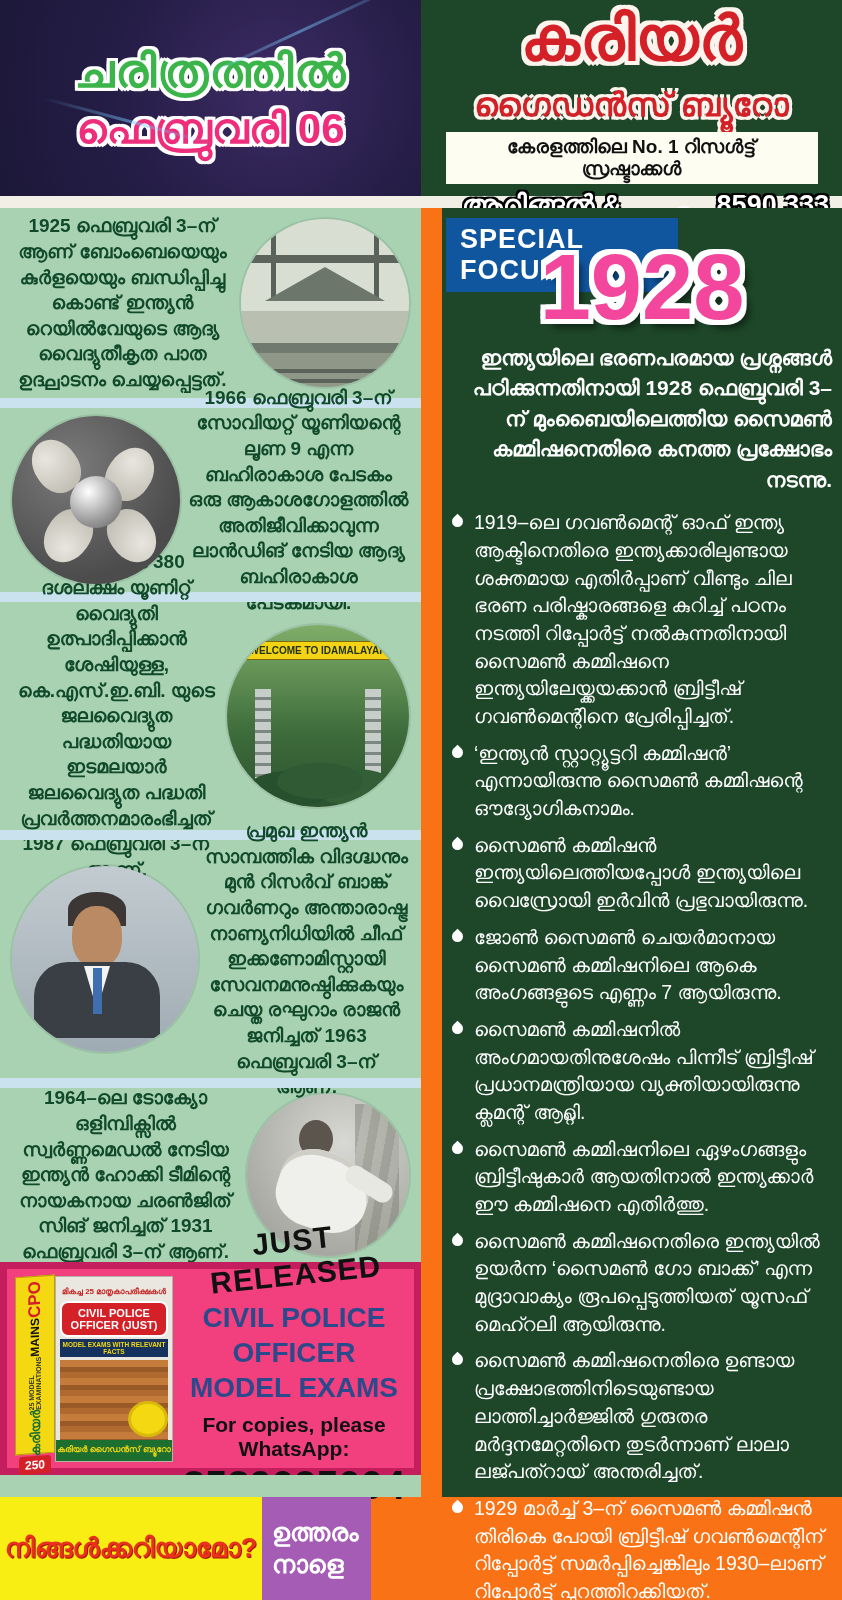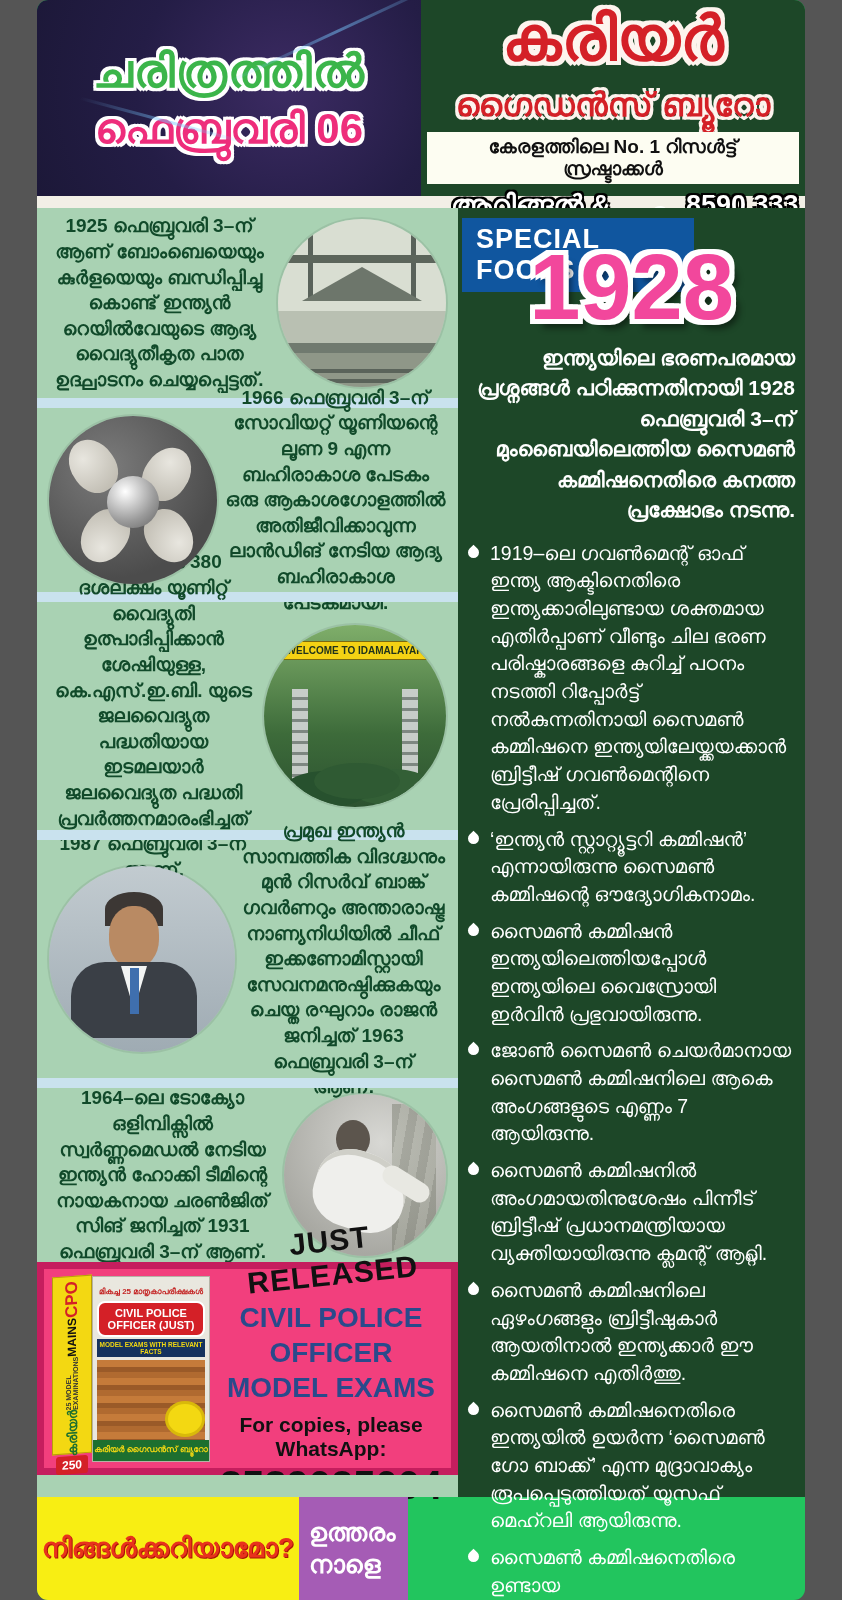--- a/index.html
+++ b/index.html
@@ -1,17 +1,17 @@
 <!DOCTYPE html>
 <html><head>
 <meta charset="utf-8">
 <style>
   * { margin:0; padding:0; box-sizing:border-box; }
   body { font-family: "Liberation Sans", sans-serif; background:#555; }
-  .poster { position:relative; width:768px; height:1600px; margin:0 auto; overflow:hidden; background:#22c55e;border-radius:11px; }
+  .poster { position:relative; width:842px; height:1600px; margin:0 auto; overflow:hidden; background:#f97316; }
 
   
   .top { display:flex; height:196px; }
   .hdr-left {
     width:421px; height:196px; position:relative; overflow:hidden;
     background: radial-gradient(circle at 65% 45%, #3c2b63 0%, #241d46 55%, #1c1838 100%);
     display:flex; flex-direction:column; align-items:center; justify-content:center; gap:6px;
   }
   .streak { position:absolute; width:260px; height:3px; background:linear-gradient(90deg, transparent, rgba(120,200,255,.5), transparent); transform:rotate(-25deg); }
   .s1 { top:30px; left:170px; } .s2 { top:120px; left:40px; transform:rotate(15deg); width:180px; }
@@ -28,21 +28,21 @@
             text-shadow:-3px -3px 0 #fdf4ee,3px -3px 0 #fdf4ee,-3px 3px 0 #fdf4ee,3px 3px 0 #fdf4ee; }
   .tagline { background:#fdfdf2; color:#111; font-weight:bold; font-size:19px; padding:4px 14px; margin-top:7px; width:372px; }
   .contact { display:flex; align-items:center; gap:8px; margin-top:6px; color:#fff; font-weight:bold; font-size:27px;
              text-shadow:-2px -2px 0 #000,2px -2px 0 #000,-2px 2px 0 #000,2px 2px 0 #000; }
   .phone-icon { width:30px; height:30px; border-radius:50%; background:#fff; color:#1d4728; font-size:20px;
                 display:flex; align-items:center; justify-content:center; text-shadow:none; }
 
   .white-bar { height:12px; background:#f2efe6; }
 
   
-  main { display:flex; height:1289px; }
+  main { display:flex; height:1289px;gap:21px; }
   .left-col { width:421px; background:#a9d2b3; display:flex; flex-direction:column; }
   .divider { height:10px; background:#c9e2ee; }
   .fact { display:flex; align-items:center; justify-content:space-between; padding:8px 12px; }
   .fact-text { font-size:19px; font-weight:bold; color:#114a2a; text-align:center; line-height:1.35; flex:1; }
   .circle { border-radius:50%; overflow:hidden; flex-shrink:0; position:relative; box-shadow:0 0 0 2px rgba(0,0,0,.08); }
   .f1 { height:190px; } .f1 .circle { width:168px; height:168px; margin-left:8px; }
   .f2 { height:184px; } .f2 .circle { width:168px; height:168px; margin-right:8px; }
   .f3 { height:228px; } .f3 .circle { width:182px; height:182px; margin-left:6px; }
   .f4 { height:238px; } .f4 .circle { width:186px; height:186px; margin-right:6px; }
   .f5 { height:174px; } .f5 .circle { width:162px; height:162px; margin-left:8px; }

